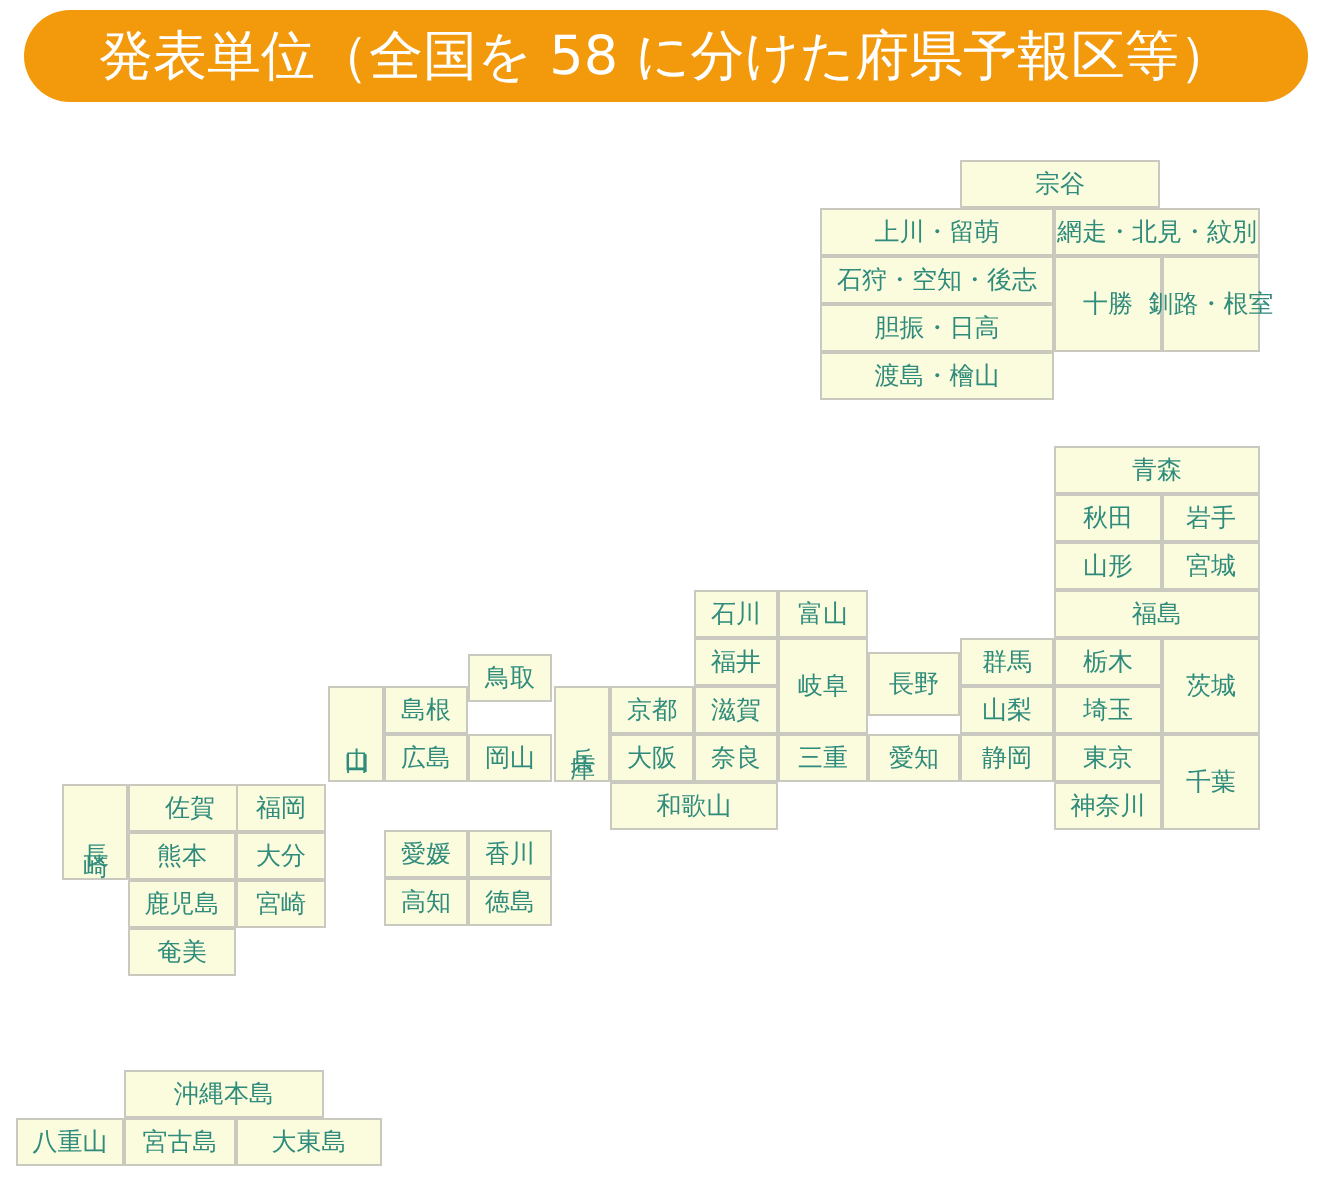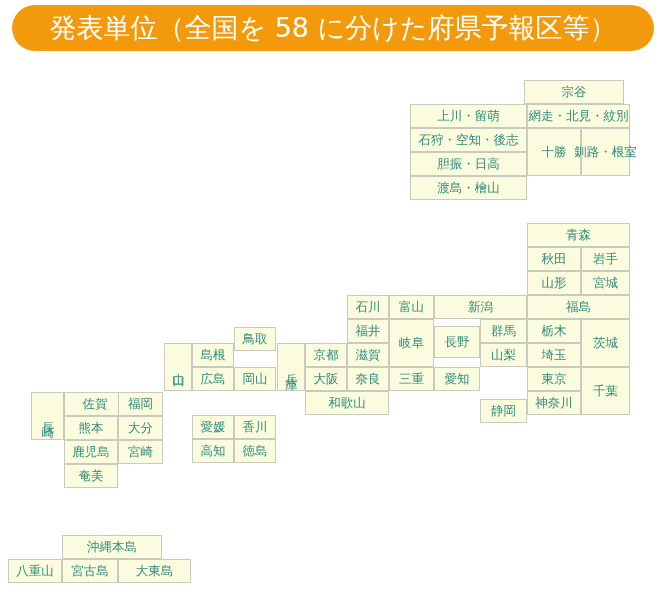--- a/index.html
+++ b/index.html
@@ -21,21 +21,21 @@
     white-space:nowrap; cursor:pointer;
   }
   .cell.vert { writing-mode:vertical-rl; text-orientation:upright; letter-spacing:4px; }
 </style>
 </head>
 <body>
 
 <div class="title">発表単位（全国を 58 に分けた府県予報区等）</div>
 
 <div class="map" id="map">
-    <div class="cell" style="left: 480px; top: 80px; width: 100px; height: 24px; margin-left: 44px;">宗谷</div>
+    <div class="cell" style="left: 480px; top: 80px; width: 100px; height: 24px;">宗谷</div>
     <div class="cell" style="left: 410px; top: 104px; width: 117px; height: 24px;">上川・留萌</div>
     <div class="cell" style="left: 527px; top: 104px; width: 103px; height: 24px;">網走・北見・紋別</div>
     <div class="cell" style="left: 527px; top: 128px; width: 54px; height: 48px;">十勝</div>
     <div class="cell" style="left: 410px; top: 128px; width: 117px; height: 24px;">石狩・空知・後志</div>
     <div class="cell" style="left: 581px; top: 128px; width: 49px; height: 48px;">釧路・根室</div>
     <div class="cell" style="left: 410px; top: 152px; width: 117px; height: 24px;">胆振・日高</div>
     <div class="cell" style="left: 410px; top: 176px; width: 117px; height: 24px;">渡島・檜山</div>
     <div class="cell" style="left: 527px; top: 223px; width: 103px; height: 24px;">青森</div>
     <div class="cell" style="left: 527px; top: 247px; width: 54px; height: 24px;">秋田</div>
     <div class="cell" style="left: 581px; top: 247px; width: 49px; height: 24px;">岩手</div>
@@ -43,31 +43,30 @@
     <div class="cell" style="left: 581px; top: 271px; width: 49px; height: 24px;">宮城</div>
     <div class="cell" style="left: 527px; top: 295px; width: 103px; height: 24px;">福島</div>
     <div class="cell" style="left: 527px; top: 319px; width: 54px; height: 24px;">栃木</div>
     <div class="cell" style="left: 581px; top: 319px; width: 49px; height: 48px;">茨城</div>
     <div class="cell" style="left: 527px; top: 343px; width: 54px; height: 24px;">埼玉</div>
     <div class="cell" style="left: 527px; top: 367px; width: 54px; height: 24px;">東京</div>
     <div class="cell" style="left: 581px; top: 367px; width: 49px; height: 48px;">千葉</div>
     <div class="cell" style="left: 527px; top: 391px; width: 54px; height: 24px;">神奈川</div>
     <div class="cell" style="left: 347px; top: 295px; width: 42px; height: 24px;">石川</div>
     <div class="cell" style="left: 389px; top: 295px; width: 45px; height: 24px;">富山</div>
-    <div class="cell" style="left: 434px; top: 295px; width: 93px; height: 24px;">新潟</div>
     <div class="cell" style="left: 347px; top: 319px; width: 42px; height: 24px;">福井</div>
     <div class="cell" style="left: 389px; top: 319px; width: 45px; height: 48px;">岐阜</div>
     <div class="cell" style="left: 434px; top: 326px; width: 46px; height: 32px; text-align: center;">長野</div>
     <div class="cell" style="left: 480px; top: 319px; width: 47px; height: 24px;">群馬</div>
     <div class="cell" style="left: 480px; top: 343px; width: 47px; height: 24px;">山梨</div>
     <div class="cell" style="left: 347px; top: 343px; width: 42px; height: 24px;">滋賀</div>
     <div class="cell" style="left: 347px; top: 367px; width: 42px; height: 24px;">奈良</div>
     <div class="cell" style="left: 389px; top: 367px; width: 45px; height: 24px;">三重</div>
     <div class="cell" style="left: 434px; top: 367px; width: 46px; height: 24px;">愛知</div>
-    <div class="cell" style="left: 480px; top: 367px; width: 47px; height: 24px; margin-top: 32px;">静岡</div>
+    <div class="cell" style="left: 480px; top: 367px; width: 47px; height: 24px;">静岡</div>
     <div class="cell" style="left: 305px; top: 343px; width: 42px; height: 24px;">京都</div>
     <div class="cell" style="left: 305px; top: 367px; width: 42px; height: 24px;">大阪</div>
     <div class="cell" style="left: 305px; top: 391px; width: 84px; height: 24px;">和歌山</div>
     <div class="cell vert" style="left: 277px; top: 343px; width: 28px; height: 48px;">兵庫</div>
     <div class="cell" style="left: 192px; top: 343px; width: 42px; height: 24px;">島根</div>
     <div class="cell" style="left: 234px; top: 327px; width: 42px; height: 24px;">鳥取</div>
     <div class="cell" style="left: 192px; top: 367px; width: 42px; height: 24px;">広島</div>
     <div class="cell" style="left: 234px; top: 367px; width: 42px; height: 24px;">岡山</div>
     <div class="cell vert" style="left: 164px; top: 343px; width: 28px; height: 48px;">山口</div>
     <div class="cell" style="left: 192px; top: 415px; width: 42px; height: 24px;">愛媛</div>

